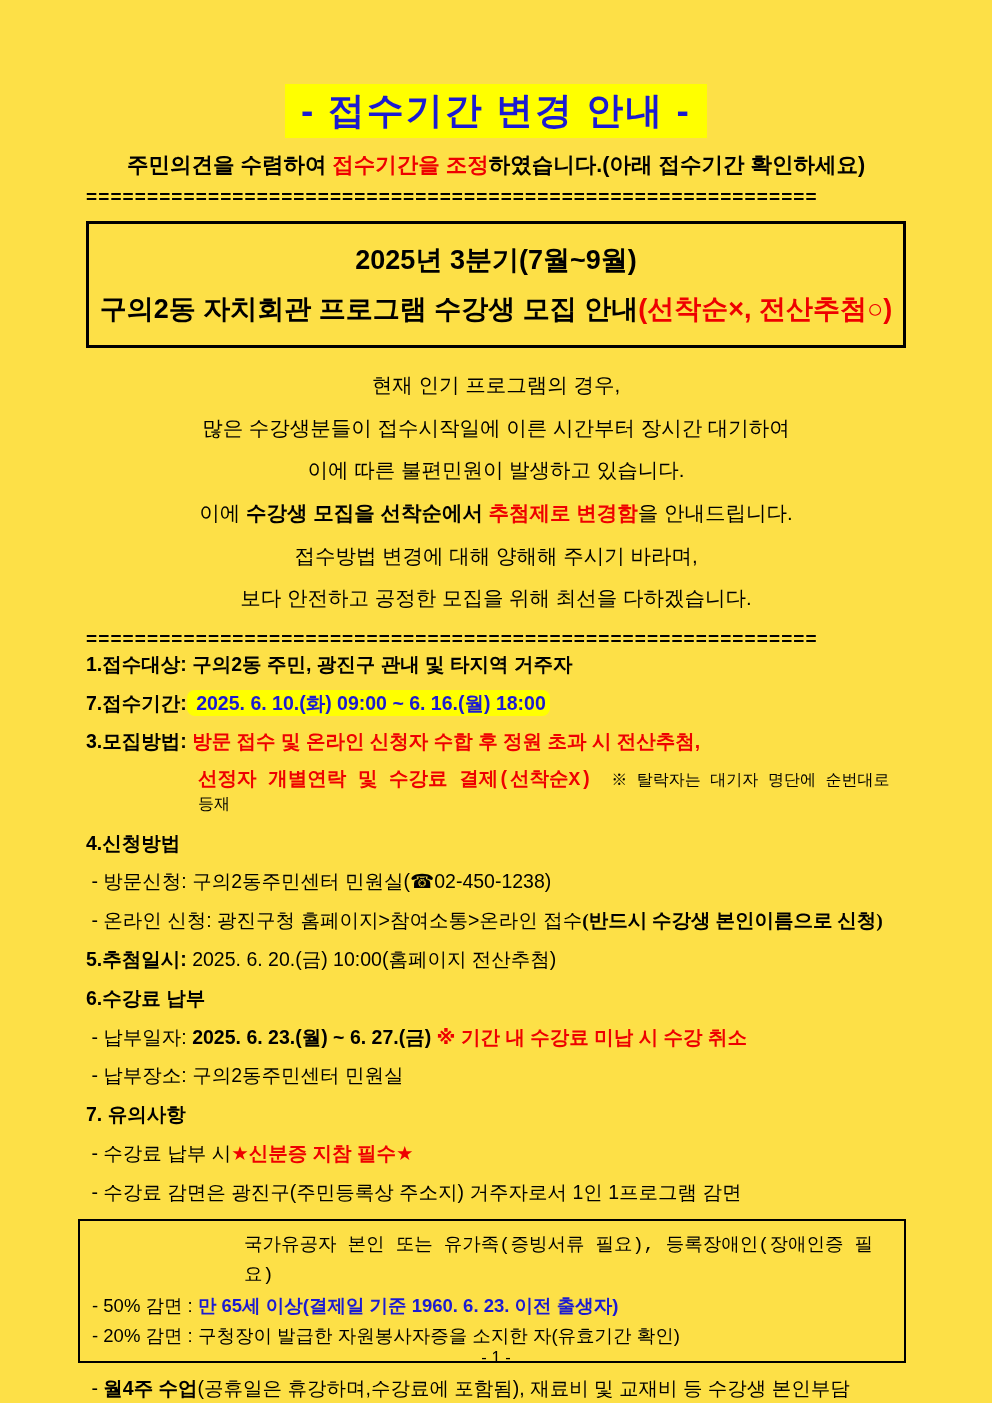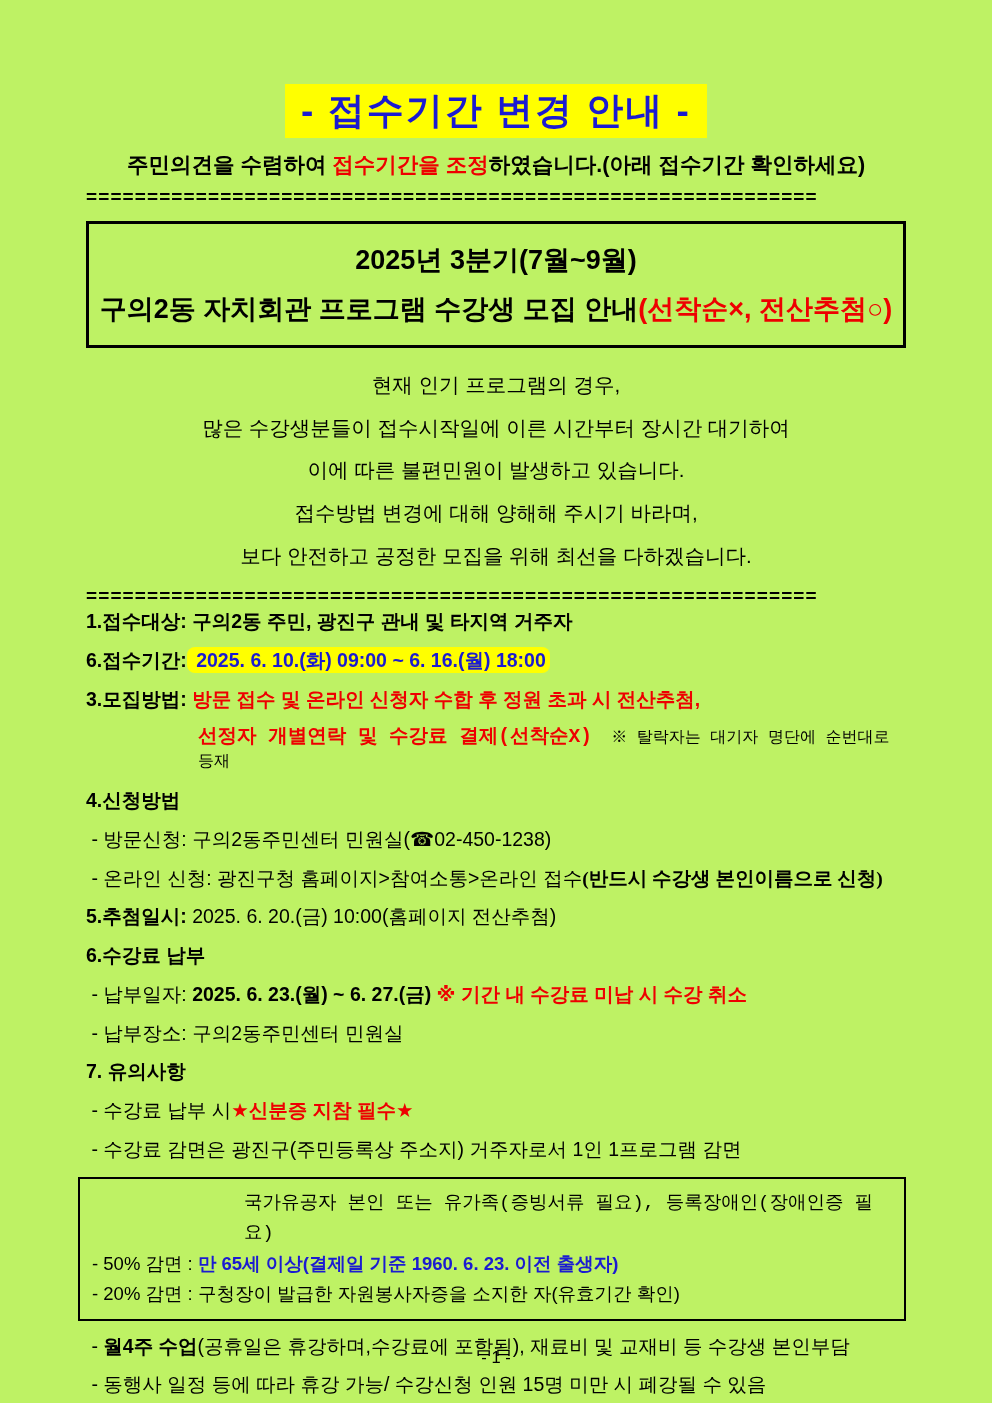--- a/index.html
+++ b/index.html
@@ -1,19 +1,19 @@
 <!DOCTYPE html>
 <html><head>
 <meta charset="utf-8">
 <style>
   html,body{margin:0;padding:0;background:#ffffff;}
   .page{
     position:relative;
     width:992px;height:1403px;
-    background:#bef264;
+    background:#fde047;
     box-sizing:border-box;
     padding:84px 86px 0 86px;
     font-family:"Liberation Sans","DejaVu Sans",sans-serif;
     color:#000;
     overflow:hidden;
   }
   .center{text-align:center;}
   .pre{white-space:pre-wrap;}
   .b{font-weight:bold;}
   .red{color:#ee0000;}
@@ -74,30 +74,31 @@
 
   <div class="notice-box">
     <div>2025년 3분기(7월~9월)</div>
     <div><span>구의2동 자치회관 프로그램 수강생 모집 안내</span><span class="red">(선착순×, 전산추첨○)</span></div>
   </div>
 
   <div class="intro">
     <p class="ip">현재 인기 프로그램의 경우,</p>
     <p class="ip">많은 수강생분들이 접수시작일에 이른 시간부터 장시간 대기하여</p>
     <p class="ip">이에 따른 불편민원이 발생하고 있습니다.</p>
+    <p class="ip"><span>이에 </span><span class="b">수강생 모집을 선착순에서 </span><span class="b red">추첨제로 변경함</span><span>을 안내드립니다.</span></p>
     <p class="ip">접수방법 변경에 대해 양해해 주시기 바라며,</p>
     <p class="ip">보다 안전하고 공정한 모집을 위해 최선을 다하겠습니다.</p>
   </div>
 
   <div class="divider">============================================================</div>
 
   <div class="items">
     <div class="line"><span class="b">1.접수대상:</span><span class="b"> 구의2동 주민, 광진구 관내 및 타지역 거주자</span></div>
 
-    <div class="line"><span class="b">6.접수기간:</span><span class="b blue hl-date"> 2025. 6. 10.(화) 09:00 ~ 6. 16.(월) 18:00</span></div>
+    <div class="line"><span class="b">7.접수기간:</span><span class="b blue hl-date"> 2025. 6. 10.(화) 09:00 ~ 6. 16.(월) 18:00</span></div>
 
     <div class="line"><span class="b">3.모집방법:</span><span class="b red"> 방문 접수 및 온라인 신청자 수합 후 정원 초과 시 전산추첨,</span></div>
 
     <div class="line indent"><span class="b red">선정자 개별연락 및 수강료 결제(선착순X)</span><span class="note-sm">  ※ 탈락자는 대기자 명단에 순번대로 등재</span></div>
 
     <div class="line"><span class="b">4.신청방법</span></div>
 
     <div class="line sub"> - 방문신청: 구의2동주민센터 민원실(☎02-450-1238)</div>
 
     <div class="line sub"><span> - 온라인 신청: 광진구청 홈페이지&gt;참여소통&gt;온라인 접수</span><span class="b serif">(반드시 수강생 본인이름으로 신청)</span></div>

